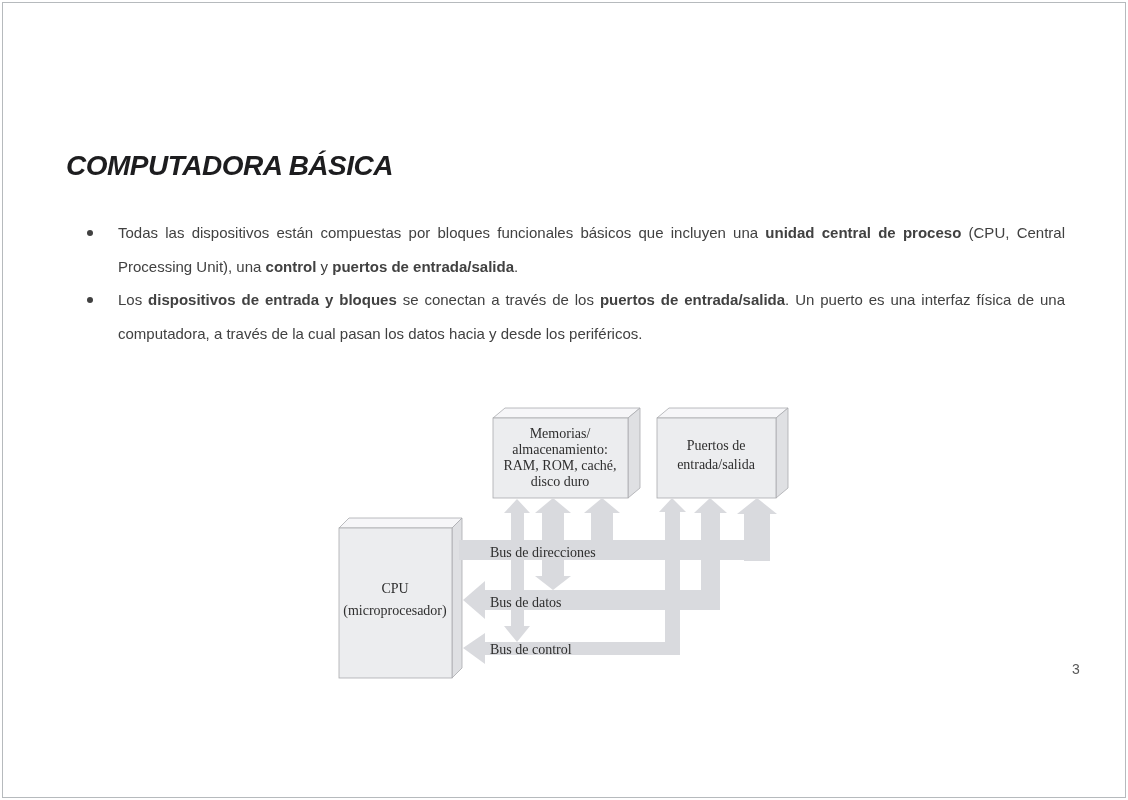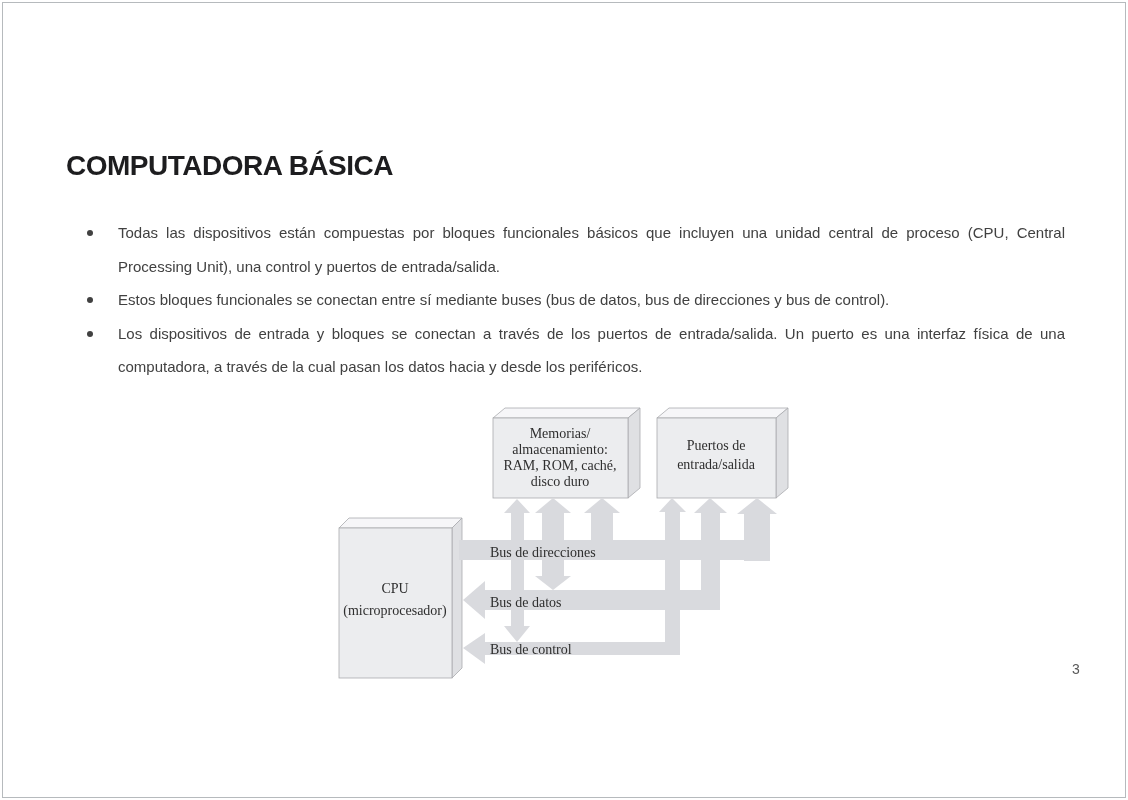--- a/index.html
+++ b/index.html
@@ -14,41 +14,42 @@
     position: absolute; inset: 2px;
     border: 1px solid var(--page-border, #b6babd);
     pointer-events: none;
   }
   .title {
     position: absolute; left: 66px; top: 150px;
     font-size: 28px; font-weight: bold;
     letter-spacing: -0.5px;
     color: var(--title-text, #1d1d1f);
     margin: 0;
+    font-style: italic;
   }
   .bullets {
     position: absolute; left: 80px; top: 216px;
     width: 985px; margin: 0; padding: 0;
   }
   .bullets li {
     list-style: none;
     position: relative;
     padding-left: 38px;
     text-align: justify;
     font-size: 15px;
     line-height: 33.5px;
     color: var(--body-text, #414141);
   }
   .bullets li::before {
     content: "";
     position: absolute; left: 7px; top: 14px;
     width: 6px; height: 6px; border-radius: 50%;
     background: var(--body-text, #414141);
   }
-  .bullets b { font-weight: normal; }
+  .bullets b { font-weight: bold; }
   .diagram {
     position: absolute; left: 333px; top: 400px;
     width: 462px; height: 292px;
   }
   .diagram .face-front { fill: var(--box-front, #ecedef); stroke: var(--box-stroke, #aaabae); stroke-width: 0.8; }
   .diagram .face-top   { fill: var(--box-top, #f6f6f8);   stroke: var(--box-stroke, #aaabae); stroke-width: 0.8; }
   .diagram .face-side  { fill: var(--box-side, #dfe0e3);  stroke: var(--box-stroke, #aaabae); stroke-width: 0.8; }
   .diagram .bus { fill: var(--bus-fill, #d9dade); }
   .diagram text {
     font-family: "Liberation Serif", "DejaVu Serif", serif;
@@ -64,21 +65,20 @@
 </style>
 </head>
 <body>
 
 <div class="border-frame"></div>
 
 <h1 class="title">COMPUTADORA BÁSICA</h1>
 
 <ul class="bullets">
   <li><span>Todas las dispositivos están compuestas por bloques funcionales básicos que incluyen una </span><b>unidad central de proceso</b><span> (CPU, Central Processing Unit), una </span><b>control</b><span> y </span><b>puertos de entrada/salida</b><span>.</span></li>
-  <li><span>Estos bloques funcionales se conectan entre sí mediante buses  (bus de datos, bus de direcciones y bus de control).</span></li>
   <li><span>Los </span><b>dispositivos de entrada y bloques</b><span> se conectan a través de los </span><b>puertos de entrada/salida</b><span>. Un puerto es una interfaz física de una computadora, a través de la cual pasan los datos hacia y desde los periféricos.</span></li>
 </ul>
 
 <svg class="diagram" viewBox="0 0 462 292">
 
   <g>
     <polygon class="face-top" points="6,128 16,118 129,118 119,128"></polygon>
     <polygon class="face-side" points="119,128 129,118 129,268 119,278"></polygon>
     <rect class="face-front" x="6" y="128" width="113" height="150"></rect>
     <text class="centered" x="62" y="193">CPU</text>

